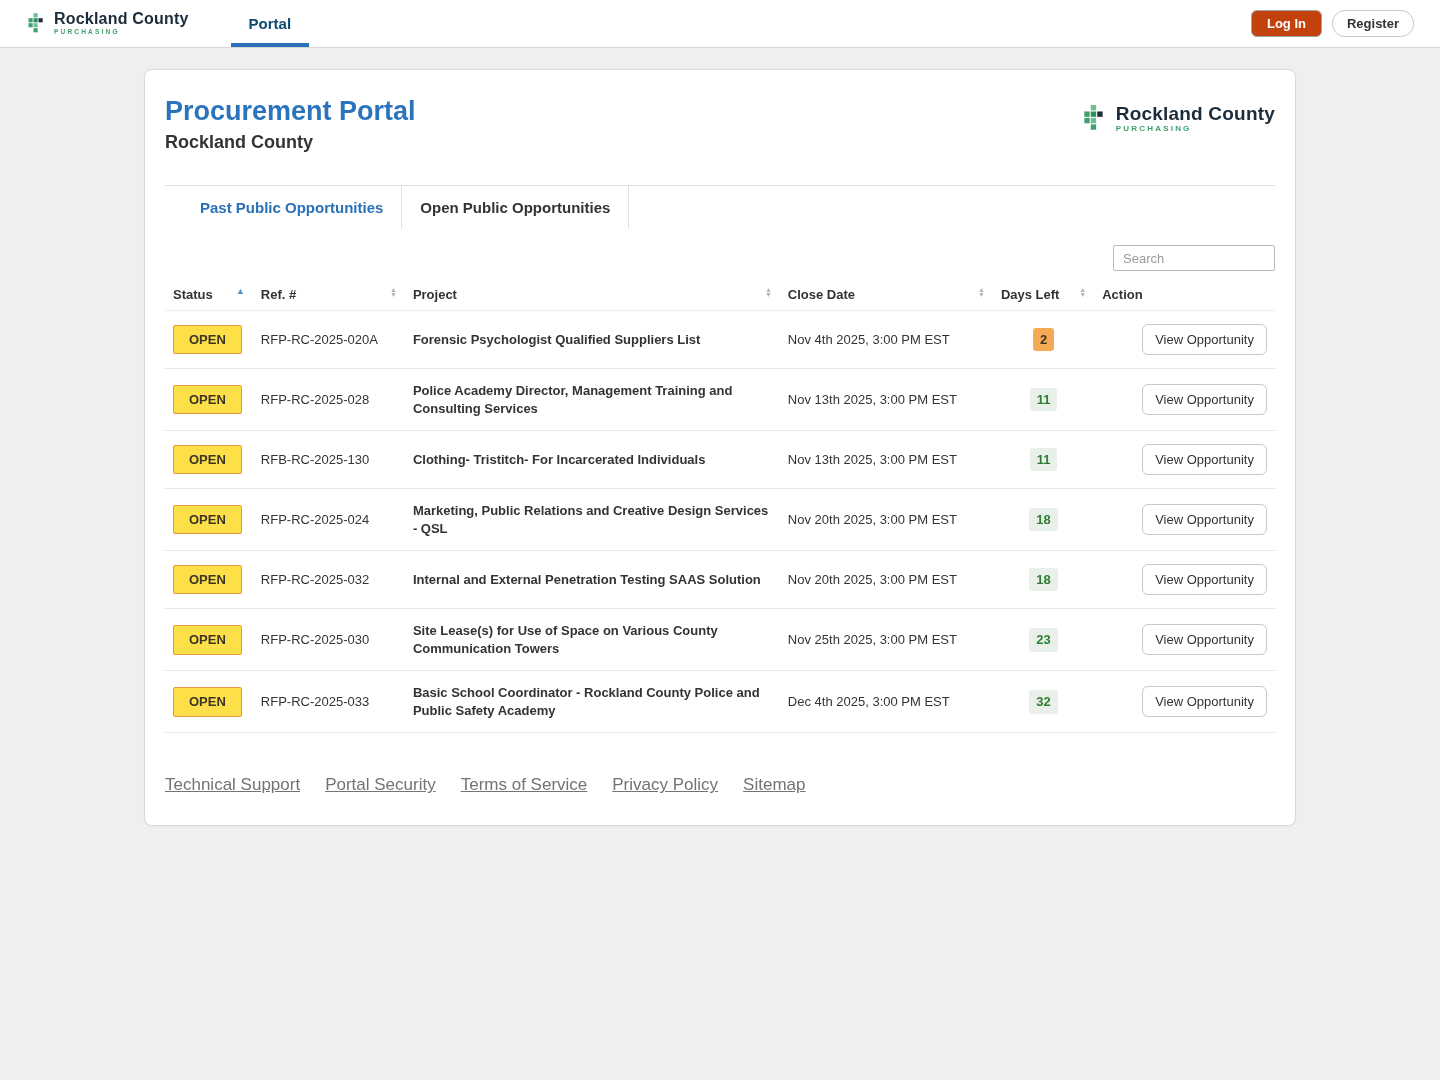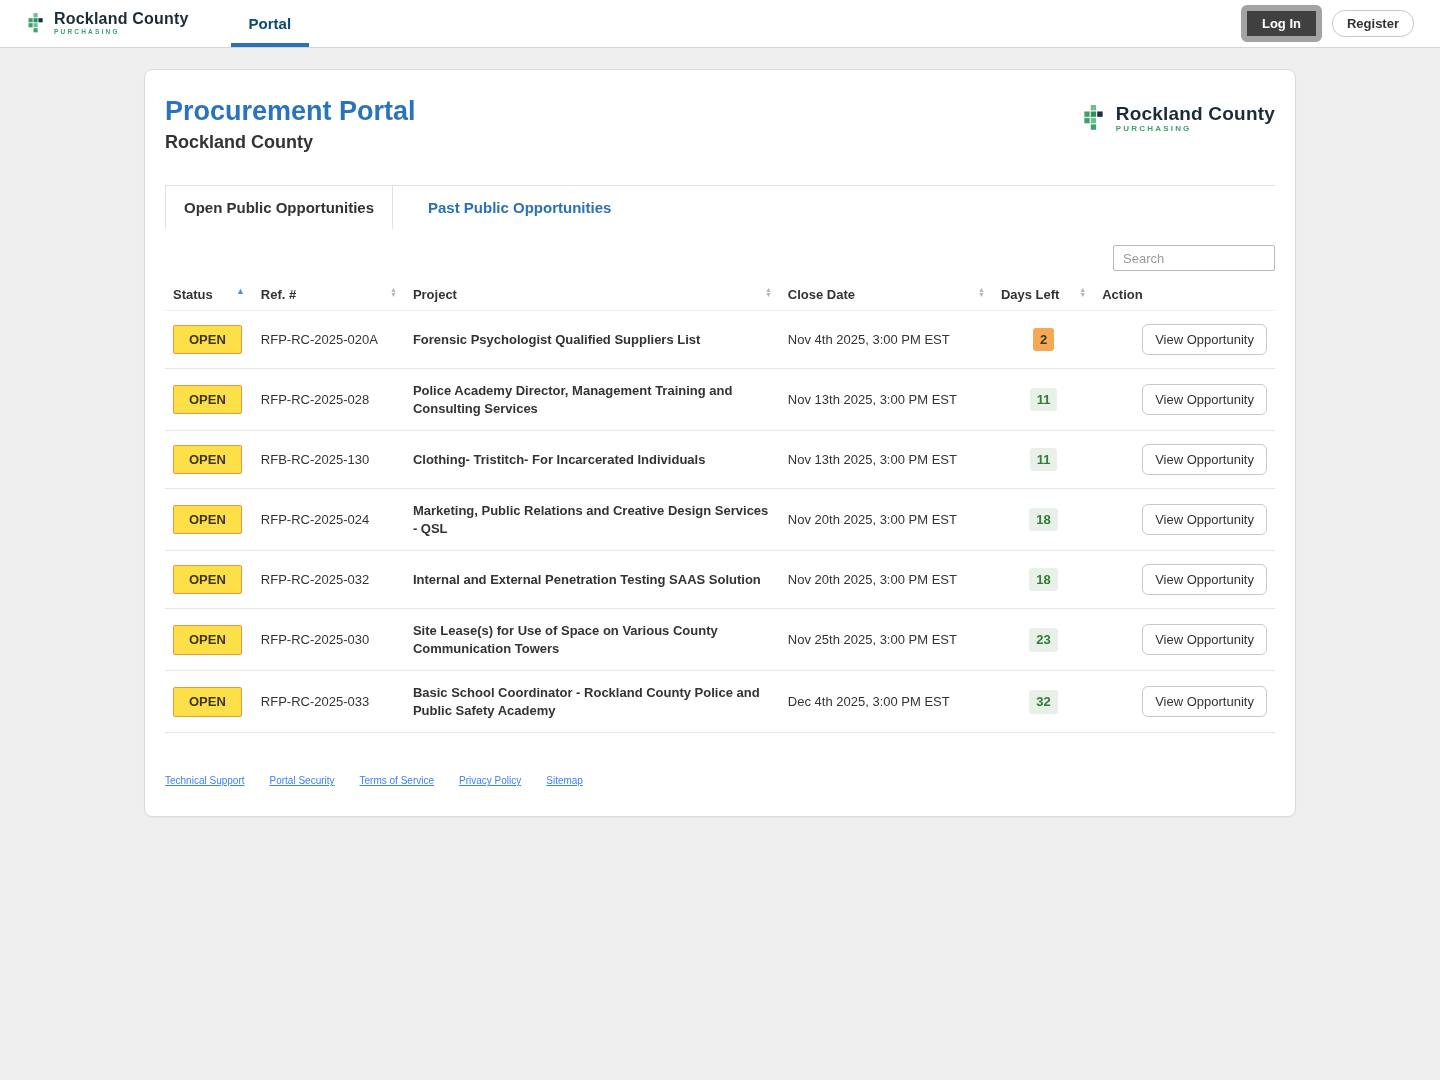--- a/index.html
+++ b/index.html
@@ -28,21 +28,21 @@
     display: flex; align-items: center;
     padding: 4px 18px 0 18px;
     font-size: 15px; font-weight: bold;
     color: #0c4a6e;
     border-bottom: 4px solid #2a71b8;
     cursor: pointer;
     text-decoration: none;
   }
   .nav-actions { margin-left: auto; display: flex; align-items: center; gap: 10px; }
   .btn-login {
-    background: #404040; color: #fff; border: 6px solid #a3a3a3;
+    background: #c2410c; color: #fff; border: 1px solid #a3a3a3;
     border-radius: 6px; padding: 5px 15px; font-size: 13px; font-weight: bold;
     font-family: inherit; cursor: pointer;
   }
   .btn-register {
     background: #fff; color: #333; border: 1px solid #c9c9c9;
     border-radius: 13px; padding: 5px 14px; font-size: 13px; font-weight: bold;
     font-family: inherit; cursor: pointer;
   }
 
   
@@ -126,21 +126,21 @@
   .badge-days.warning { background: #f5a954; color: #3d3527; }
   .badge-days.ok { background: #e9f0e9; color: #2e7d32; }
   .btn-view {
     background: #fff; border: 1px solid #c9c9c9; border-radius: 6px;
     padding: 7px 12px; font-size: 13px; color: #333;
     font-family: inherit; cursor: pointer; white-space: nowrap; margin-left: 40px;
   }
 
   
   .footer-links { margin-top: 42px; display: flex; gap: 25px; }
-  .footer-links a { color: #3b82f6; font-size: 10px; text-decoration: underline; cursor: pointer; }
+  .footer-links a { color: #737373; font-size: 17px; text-decoration: underline; cursor: pointer; }
 </style>
 </head>
 <body>
 
 <header class="navbar">
   <div class="brand">
     <svg width="20" height="22" viewBox="0 0 24 26">
       <rect x="9" y="0" width="5" height="5" fill="#6fbe8f"></rect>
       <rect x="3" y="6" width="5" height="5" fill="#3fa06e"></rect>
       <rect x="9" y="6" width="5" height="5" fill="#2e8f5e"></rect>
@@ -179,22 +179,22 @@
         <rect x="9" y="18" width="5" height="5" fill="#3fa06e"></rect>
       </svg>
       <div class="brand-text">
         <span class="brand-name">Rockland County</span>
         <span class="brand-tagline">PURCHASING</span>
       </div>
     </div>
   </div>
 
   <div class="tabs-row">
+    <div class="tab inactive">Past Public Opportunities</div>
     <div class="tab active">Open Public Opportunities</div>
-    <div class="tab inactive">Past Public Opportunities</div>
   </div>
 
   <div class="search-row">
     <input class="search-input" type="text" placeholder="Search" style="">
   </div>
 
   <table>
     <colgroup>
       <col style="width:88px">
         <col style="width:158px">

